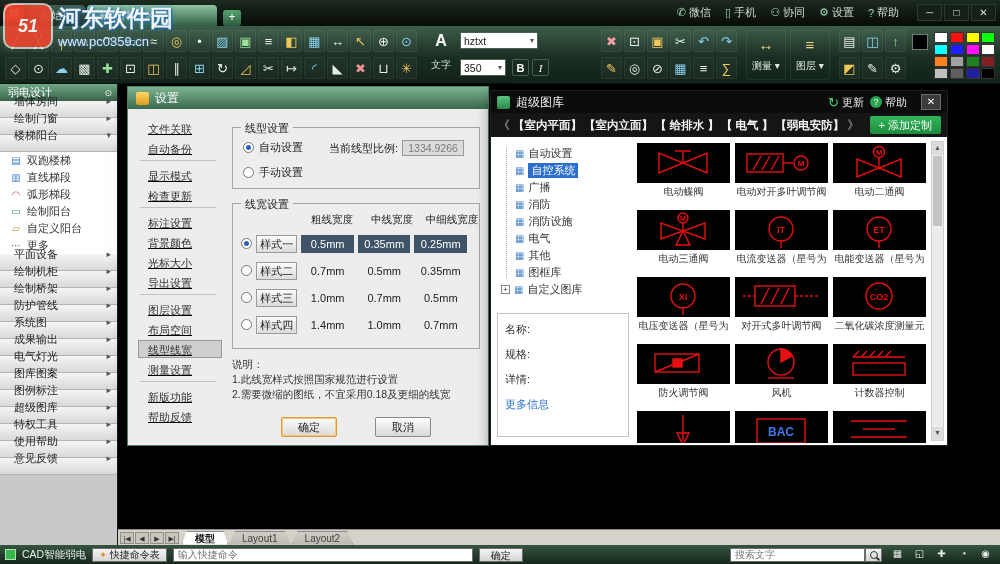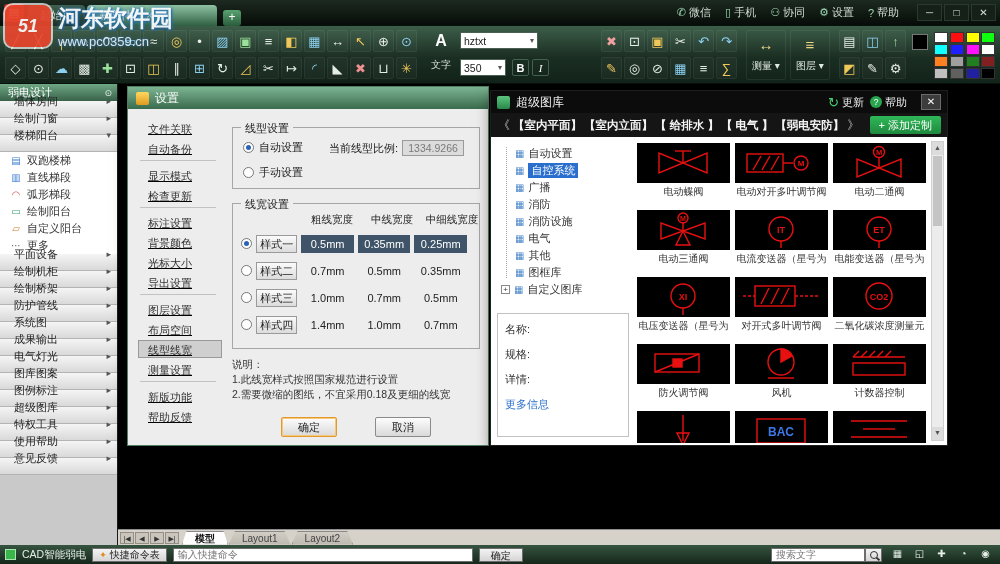--- a/index.html
+++ b/index.html
@@ -69,21 +69,21 @@
   
   .statusbar{position:absolute;left:0;right:0;bottom:0;height:19px;background:linear-gradient(#35543f,#16271b);display:flex;align-items:center;gap:6px;padding:0 5px;color:#e5ede7;z-index:3;}
   .st-appicon{width:11px;height:11px;background:#39b54a;border:1px solid #a8e4b4;display:inline-block;}
   .st-applabel{font-size:10.5px;}
   .st-btn{height:14px;display:flex;align-items:center;gap:3px;background:linear-gradient(#f4f4f4,#d4d4d4);border:1px solid #6d6d6d;color:#222;font-size:10px;padding:0 6px;}
   .st-bolt{color:#e08a20;font-size:9px;}
   .st-cmd{width:300px;height:14px;border:1px solid #6d6d6d;font-size:10px;padding:0 4px;font-family:inherit;}
   .st-ok{width:44px;height:14px;background:linear-gradient(#f4f4f4,#d4d4d4);border:1px solid #6d6d6d;color:#222;font-size:10px;text-align:center;line-height:13px;}
   .st-flex{flex:1;}
   .st-search{display:flex;align-items:center;}
-  .st-search input{width:94px;height:14px;border:1px solid #6d6d6d;font-size:10px;padding:0 4px;font-family:inherit;}
+  .st-search input{width:135px;height:14px;border:1px solid #6d6d6d;font-size:10px;padding:0 4px;font-family:inherit;}
   .st-mag{width:17px;height:14px;background:linear-gradient(#f4f4f4,#d4d4d4);border:1px solid #6d6d6d;position:relative;}
   .st-mag::before{content:"";position:absolute;top:2px;left:4px;width:6px;height:6px;border:1.5px solid #333;border-radius:50%;}
   .st-mag::after{content:"";position:absolute;top:9px;left:10px;width:4px;height:2px;background:#333;transform:rotate(45deg);}
   #st-icons{display:flex;gap:3px;}
   #st-icons .tb-icon{width:17px;height:15px;line-height:14px;font-size:10px;background:none;border:none;}
 
   
   .dlg-settings{position:absolute;left:127px;top:86px;width:362px;height:360px;background:#ededed;border:1px solid #4f7f61;box-shadow:4px 6px 16px rgba(0,0,0,0.7);z-index:10;}
   .set-title{height:22px;background:linear-gradient(#7cb491,#3a6b4e);display:flex;align-items:center;gap:6px;padding:0 8px;}
   .set-title-icon{width:13px;height:13px;background:linear-gradient(#ffd860,#e09a20);border-radius:2px;}

